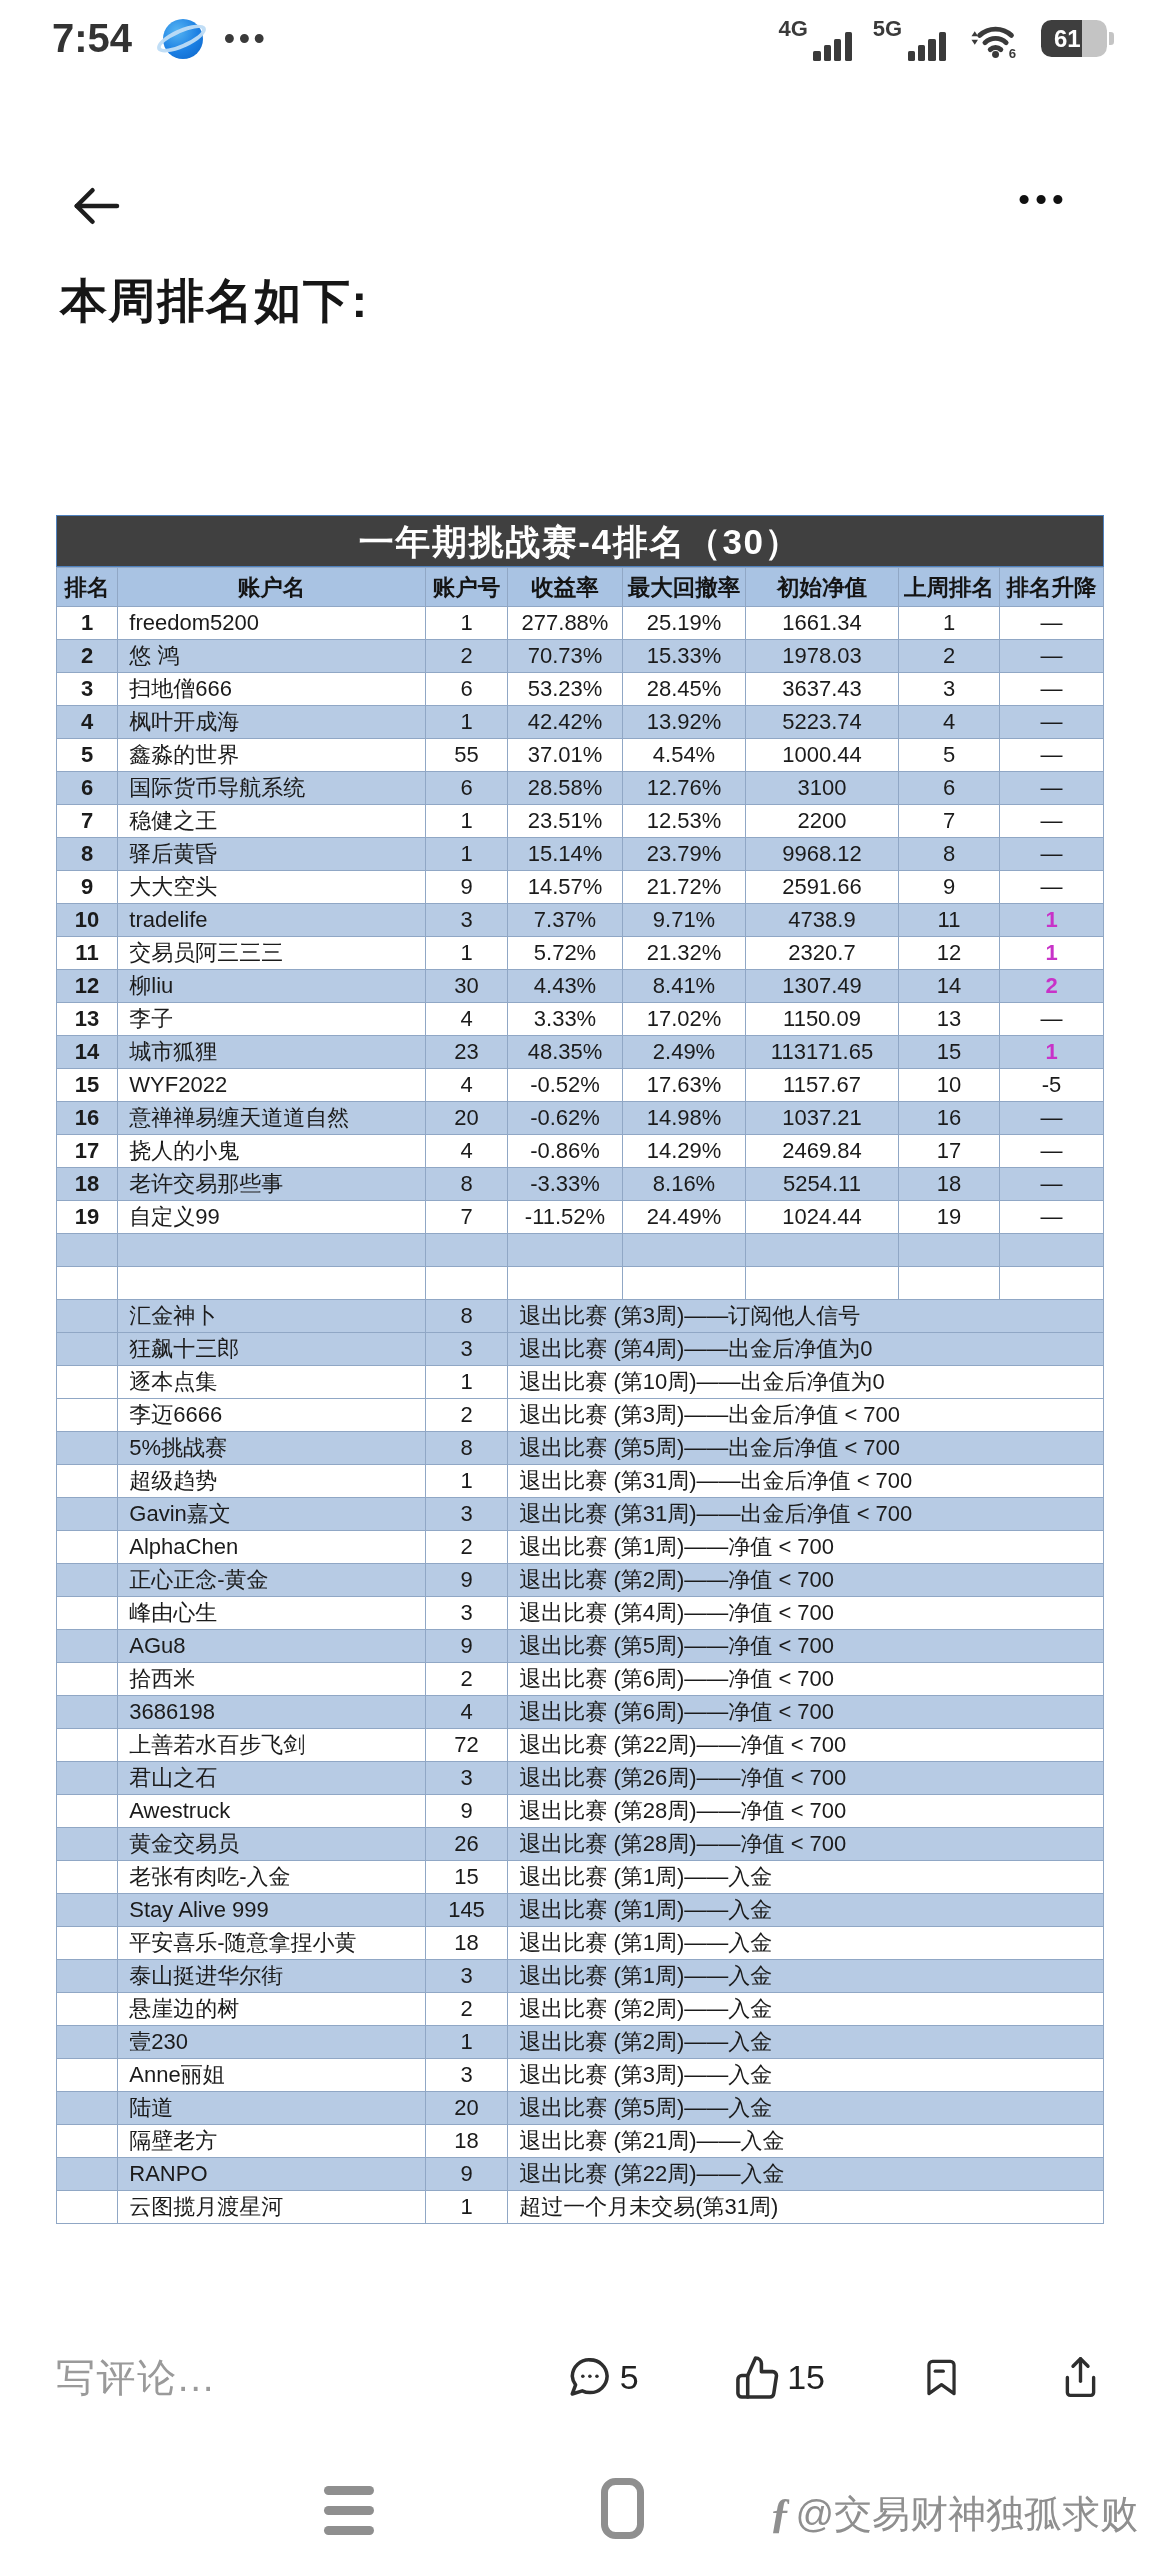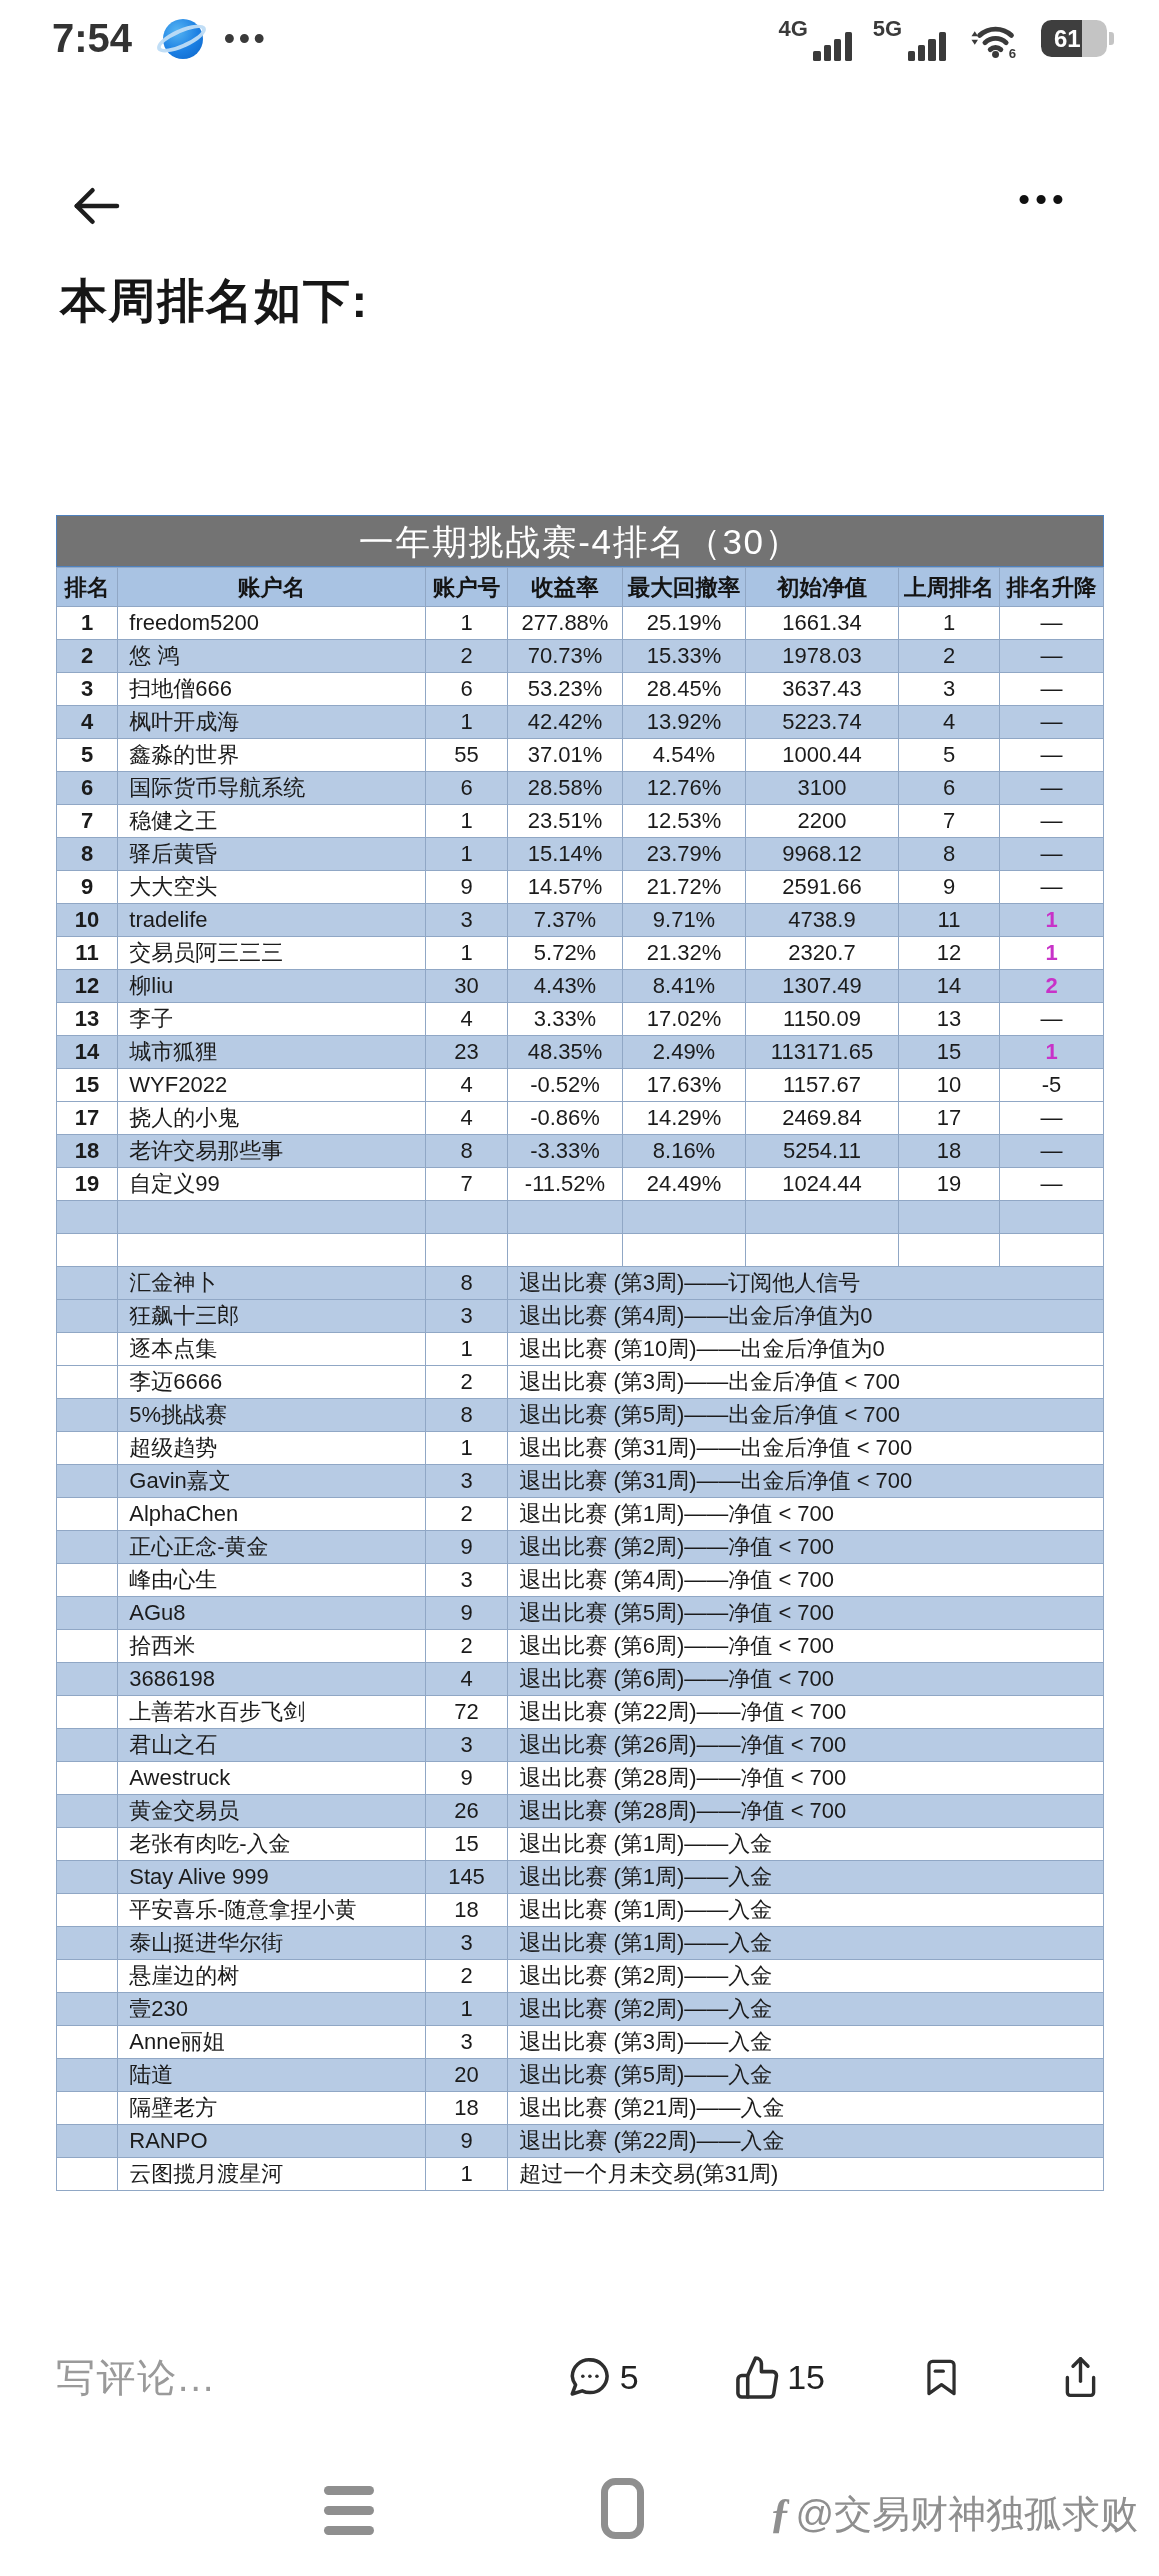--- a/index.html
+++ b/index.html
@@ -27,21 +27,21 @@
 
   
   .toolbar{position:absolute;top:165px;left:0;right:0;height:89px;}
   .back-btn{position:absolute;left:68px;top:13px;width:56px;height:56px;}
   .more-btn{position:absolute;right:90px;top:16px;font-size:32px;color:#111;letter-spacing:5.6px;font-weight:700;}
 
   .heading{position:absolute;top:270px;left:60px;font-size:47px;font-weight:600;color:#161616;letter-spacing:1.6px;}
 
   
   .table-wrap{position:absolute;top:515px;left:56px;width:1048px;}
-  .tbl-title{height:52px;line-height:52px;background:#737373;color:#ffffff;font-size:35px;font-weight:400;
+  .tbl-title{height:52px;line-height:52px;background:#404040;color:#ffffff;font-size:35px;font-weight:700;
              text-align:center;letter-spacing:1.6px;border:0.8px solid #4F81BD;box-sizing:border-box;}
   table{width:100%;border-collapse:collapse;table-layout:fixed;}
   th,td{border:0.8px solid #90A7C5;box-sizing:border-box;overflow:hidden;white-space:nowrap;padding:0 4.8px;}
   th{background:#A9C3E3;font-weight:700;font-size:22.5px;height:39px;color:#141414;}
   td{height:33px;font-size:22px;font-weight:500;}
   tr.blue td{background:#B7CBE4;}
   tr.white td{background:#ffffff;}
   .c{text-align:center;}
   .l{text-align:left;}
   .rank{font-weight:700;}
@@ -290,20 +290,30 @@
           <tr class="white">
             <td class="c rank">15</td>
             <td class="l name">WYF2022</td>
             <td class="c">4</td>
             <td class="c">-0.52%</td>
             <td class="c">17.63%</td>
             <td class="c">1157.67</td>
             <td class="c">10</td>
             <td class="c">-5</td>
           </tr>
+          <tr class="blue">
+            <td class="c rank">16</td>
+            <td class="l name">意禅禅易缠天道道自然</td>
+            <td class="c">20</td>
+            <td class="c">-0.62%</td>
+            <td class="c">14.98%</td>
+            <td class="c">1037.21</td>
+            <td class="c">16</td>
+            <td class="c">—</td>
+          </tr>
           <tr class="white">
             <td class="c rank">17</td>
             <td class="l name">挠人的小鬼</td>
             <td class="c">4</td>
             <td class="c">-0.86%</td>
             <td class="c">14.29%</td>
             <td class="c">2469.84</td>
             <td class="c">17</td>
             <td class="c">—</td>
           </tr>

